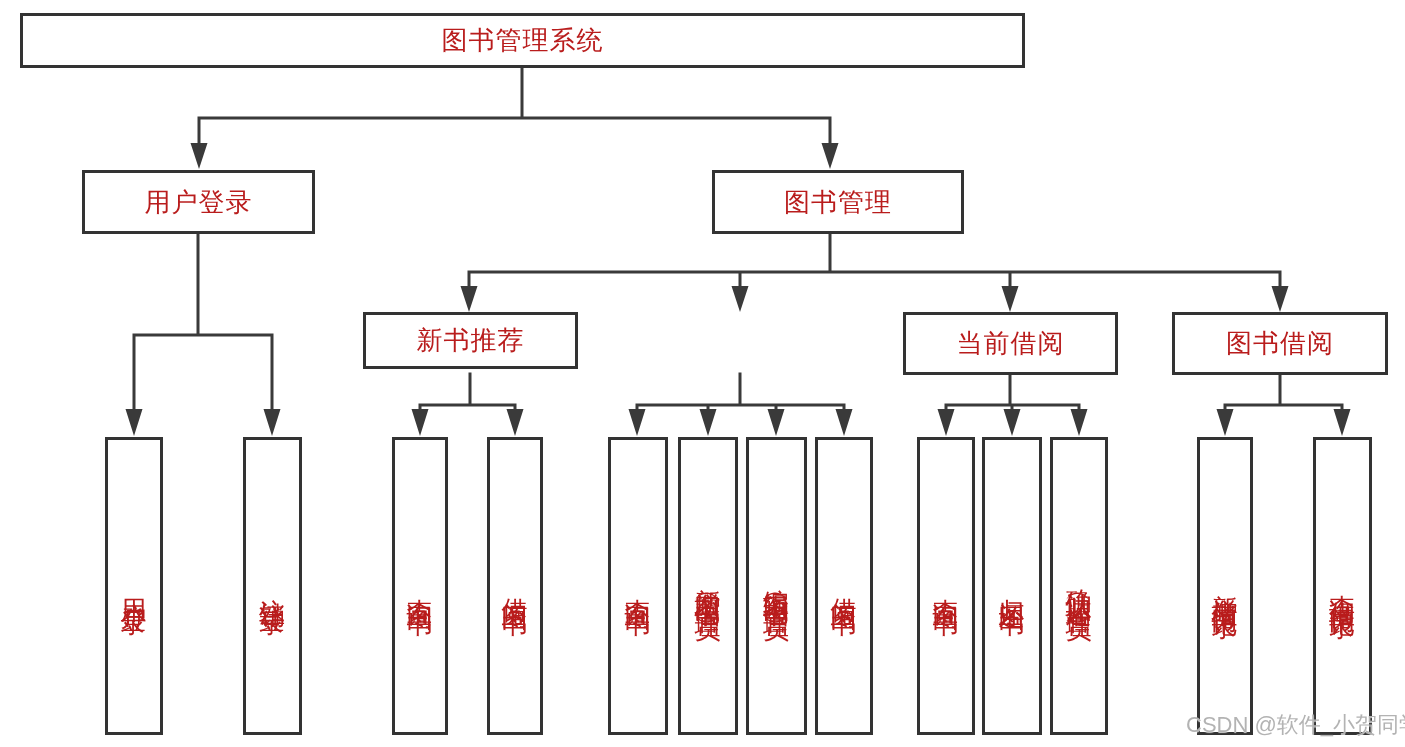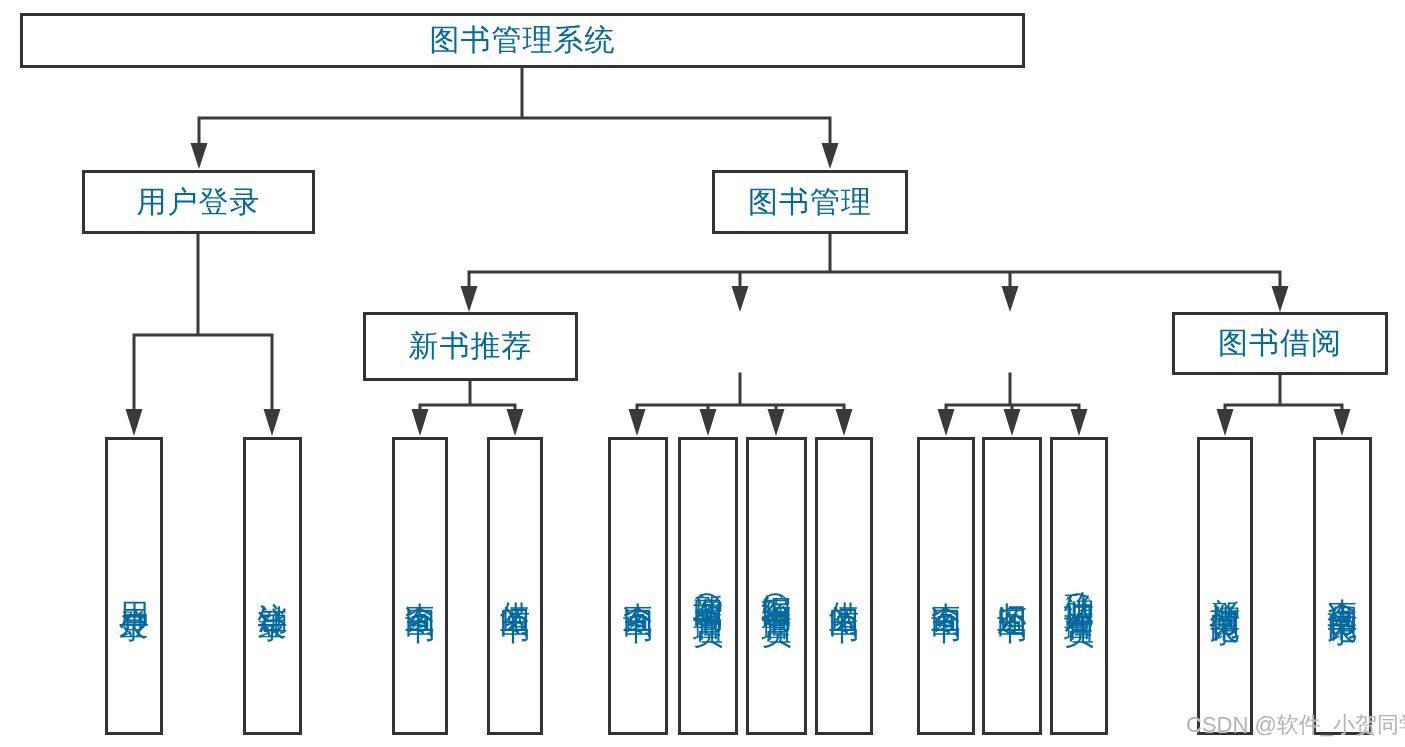--- a/index.html
+++ b/index.html
@@ -26,22 +26,22 @@
     box-sizing: border-box;
     background: #ffffff;
     border: 3px solid #333333;
     display: flex;
     align-items: center;
     justify-content: center;
     z-index: 2;
     color: #3d3d3d;
   }
   .node .lbl {
-    font-size: 30px;
-    color: #0369a1;
+    font-size: 26px;
+    color: #b91c1c;
     white-space: nowrap;
     letter-spacing: 1px;
   }
   .node.leaf .lbl {
     writing-mode: vertical-rl;
     white-space: normal;
     line-height: 1;
     letter-spacing: 4px;
   }
   #watermark {
@@ -117,26 +117,29 @@
       M1333.5 409 L1350.5 409 L1342 436 Z"></path>
   </svg>
 
   <div class="node" style="left:20px;top:13px;width:1005px;height:55px">
     <span class="lbl">图书管理系统</span>
   </div>
 
   <div class="node" style="left:82px;top:170px;width:233px;height:64px">
     <span class="lbl">用户登录</span>
   </div>
-  <div class="node" style="left:712px;top:170px;width:196px;height:64px">
+  <div class="node" style="left:712px;top:170px;width:252px;height:64px">
     <span class="lbl">图书管理</span>
   </div>
 
-  <div class="node" style="left:363px;top:312px;width:215px;height:69px">
+  <div class="node" style="left:363px;top:312px;width:215px;height:57px">
     <span class="lbl">新书推荐</span>
+  </div>
+  <div class="node" style="left:903px;top:312px;width:215px;height:63px">
+    <span class="lbl">当前借阅</span>
   </div>
   <div class="node" style="left:1172px;top:312px;width:216px;height:63px">
     <span class="lbl">图书借阅</span>
   </div>
 
   <div class="node leaf" style="left:105px;top:437px;width:58px;height:298px">
     <span class="lbl">用户登录</span>
   </div>
   <div class="node leaf" style="left:243px;top:437px;width:59px;height:298px">
     <span class="lbl">注销登录</span>

